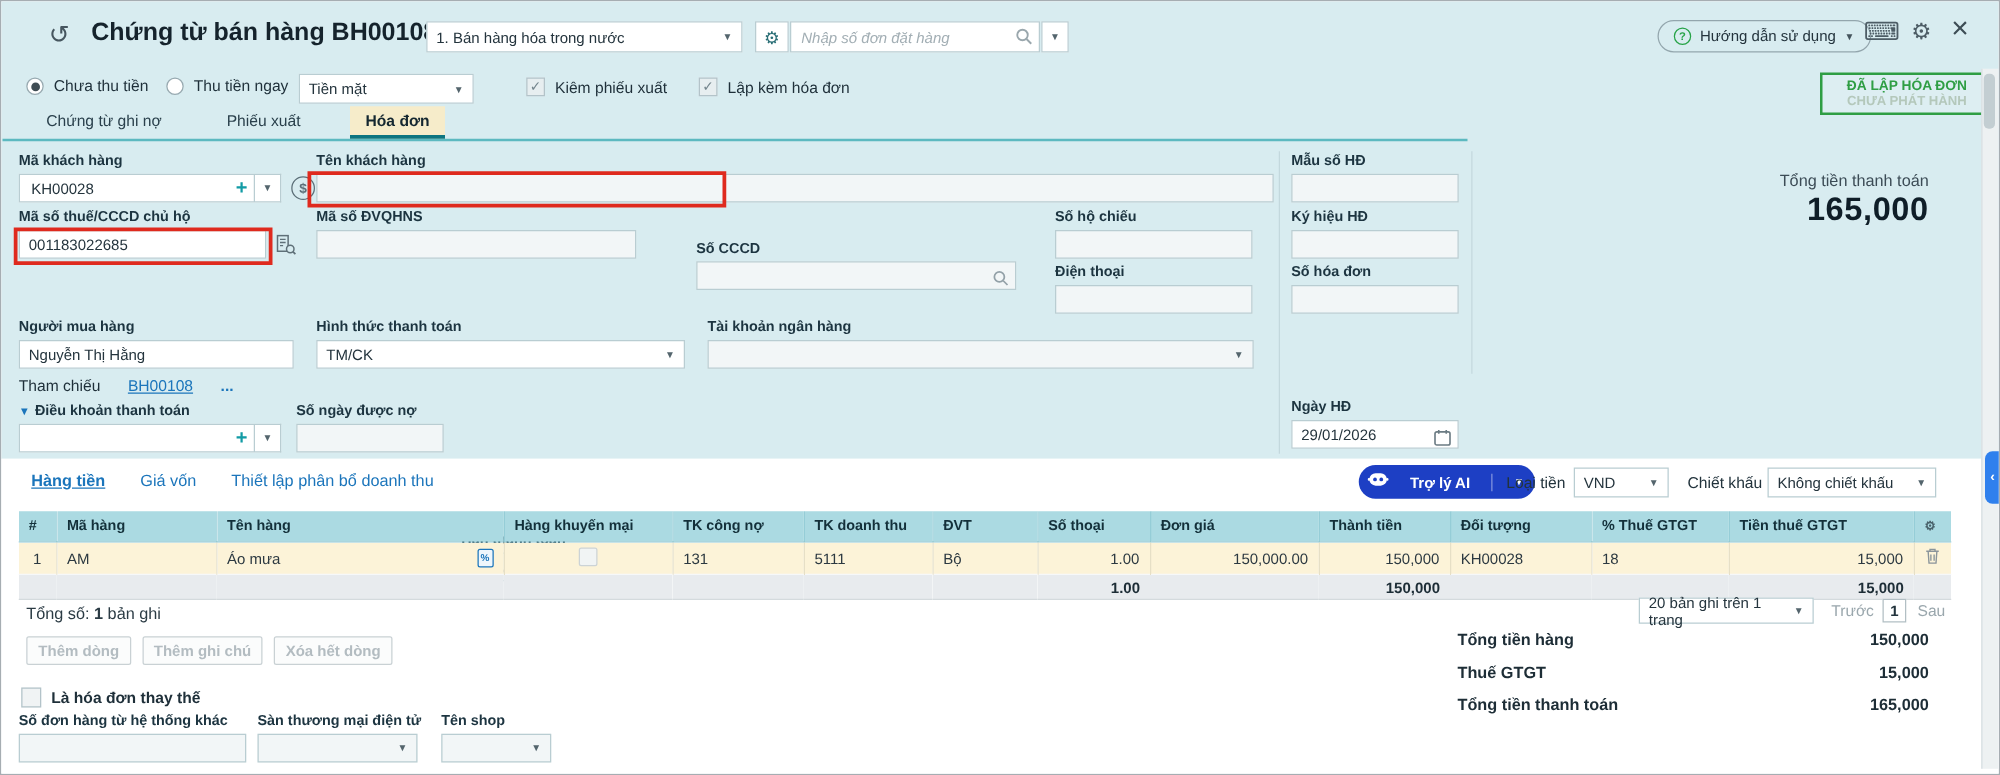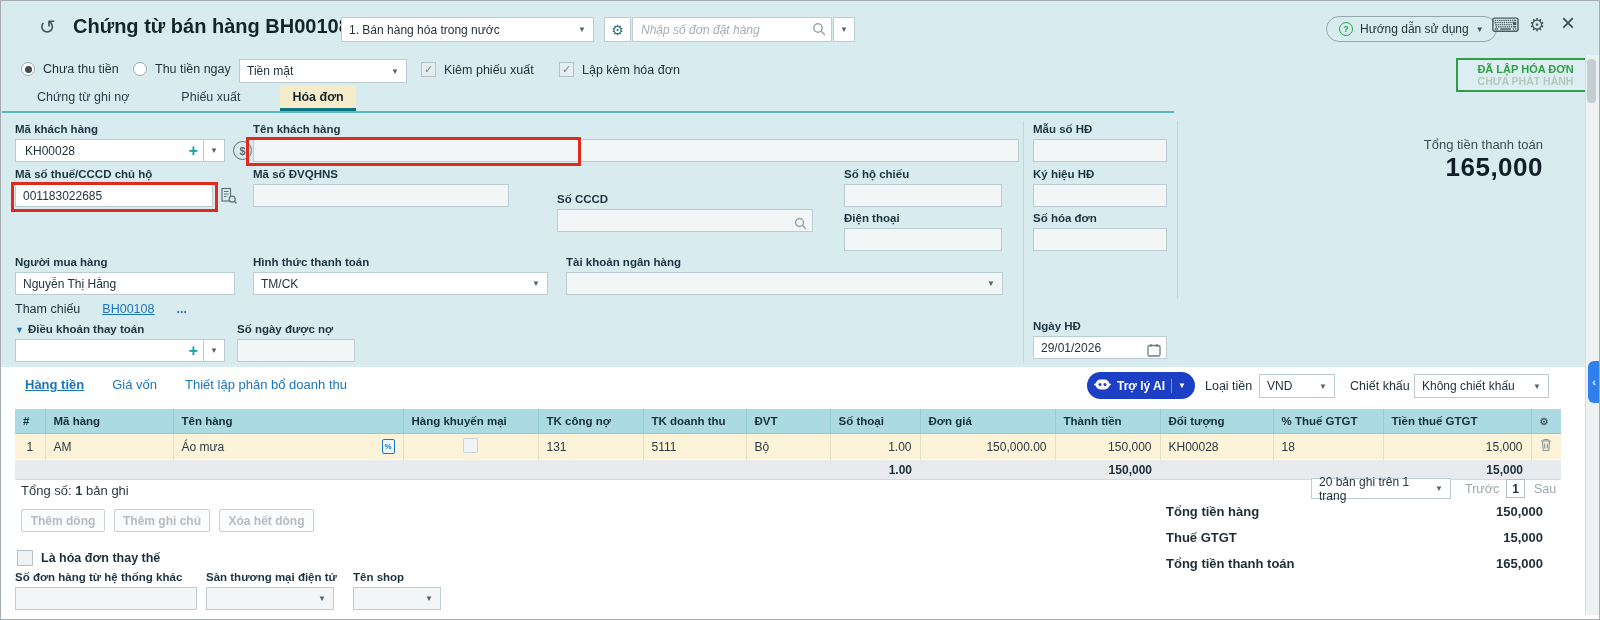--- a/index.html
+++ b/index.html
@@ -57,21 +57,21 @@
   .vline{width:1px;background:#c3d8dd;}
   .link{font-size:12.5px;color:#1b75bb;text-decoration:underline;}
   .dots{font-size:12.5px;color:#1b75bb;font-weight:bold;}
   .bigtotlbl{font-size:13px;color:#3c4c56;text-align:right;}
   .bigtotval{font-size:26px;font-weight:bold;color:#0f1e28;text-align:right;letter-spacing:0.5px;}
   .tri{color:#1b75bb;font-size:9px;margin-right:4px;}
 
   
   .subtab{font-size:13px;color:#1b75bb;cursor:pointer;}
   .subtab.active{font-weight:bold;text-decoration:underline;}
-  .aipill{display:flex;align-items:center;gap:6px;background:#1d3fc4;border-radius:14px;height:27px;padding:0 9px 0 7px;box-sizing:border-box;}
+  .aipill{display:flex;align-items:center;gap:17px;background:#1d3fc4;border-radius:14px;height:27px;padding:0 9px 0 7px;box-sizing:border-box;}
   .aipill .ailbl{color:#fff;font-size:12px;font-weight:bold;}
   .aipill .aidiv{width:1px;height:14px;background:rgba(255,255,255,0.45);}
   .aipill .aicar{color:#fff;font-size:8px;}
   .ctrllbl{font-size:12.5px;color:#22333c;}
 
   
   table.grid{border-collapse:collapse;table-layout:fixed;width:1546px;}
   table.grid th{background:#abdae2;font-size:11.5px;font-weight:bold;color:#13303a;height:24px;padding:0 8px;text-align:left;border-right:1px solid #95cdd7;border-bottom:1px solid #8fc8d2;overflow:hidden;white-space:nowrap;}
   table.grid th:last-child{border-right:none;}
   table.grid td{background:#fcf3d8;font-size:12px;color:#2c3941;height:25px;padding:0 8px;border-right:1px solid #e6dfc6;overflow:hidden;white-space:nowrap;}
@@ -132,21 +132,21 @@
   <span class="abs" style="left:1560px;top:8px;font-size:24px;color:#3d4d55;">×</span>
 
   <div class="abs optgrp" style="left:20px;top:61px;">
     <span class="radio on"></span>
     <span class="optlbl">Chưa thu tiền</span>
   </div>
   <div class="abs optgrp" style="left:132px;top:61px;">
     <span class="radio"></span>
     <span class="optlbl">Thu tiền ngay</span>
   </div>
-  <div class="abs sel" style="left:238px;top:58px;width:168px;height:24px;">
+  <div class="abs sel" style="left:238px;top:58px;width:140px;height:24px;">
     <span>Tiền mặt</span>
     <span class="car">▼</span>
   </div>
   <div class="abs optgrp" style="left:420px;top:61px;">
     <span class="chk">✓</span>
     <span class="optlbl">Kiêm phiếu xuất</span>
   </div>
   <div class="abs optgrp" style="left:558px;top:61px;">
     <span class="chk">✓</span>
     <span class="optlbl">Lập kèm hóa đơn</span>
@@ -268,21 +268,21 @@
     </span>
   </div>
 
   <div class="abs" style="left:14px;top:301px;display:flex;gap:22px;align-items:center;">
     <span class="optlbl">Tham chiếu</span>
     <span class="link">BH00108</span>
     <span class="dots">...</span>
   </div>
 
   <div class="abs" style="left:14px;top:322px;width:210px;">
-    <div class="lbl"><span class="tri">▼</span><span>Điều khoản thay toán</span></div>
+    <div class="lbl"><span class="tri">▼</span><span>Điều khoản thanh toán</span></div>
     <div class="combo">
       <div class="combo-main">
         <input value="" style="">
         <span class="plus">+</span>
       </div>
       <div class="combo-dd">▼</div>
     </div>
   </div>
   <div class="abs" style="left:236px;top:322px;width:118px;">
     <div class="lbl">Số ngày được nợ</div>

